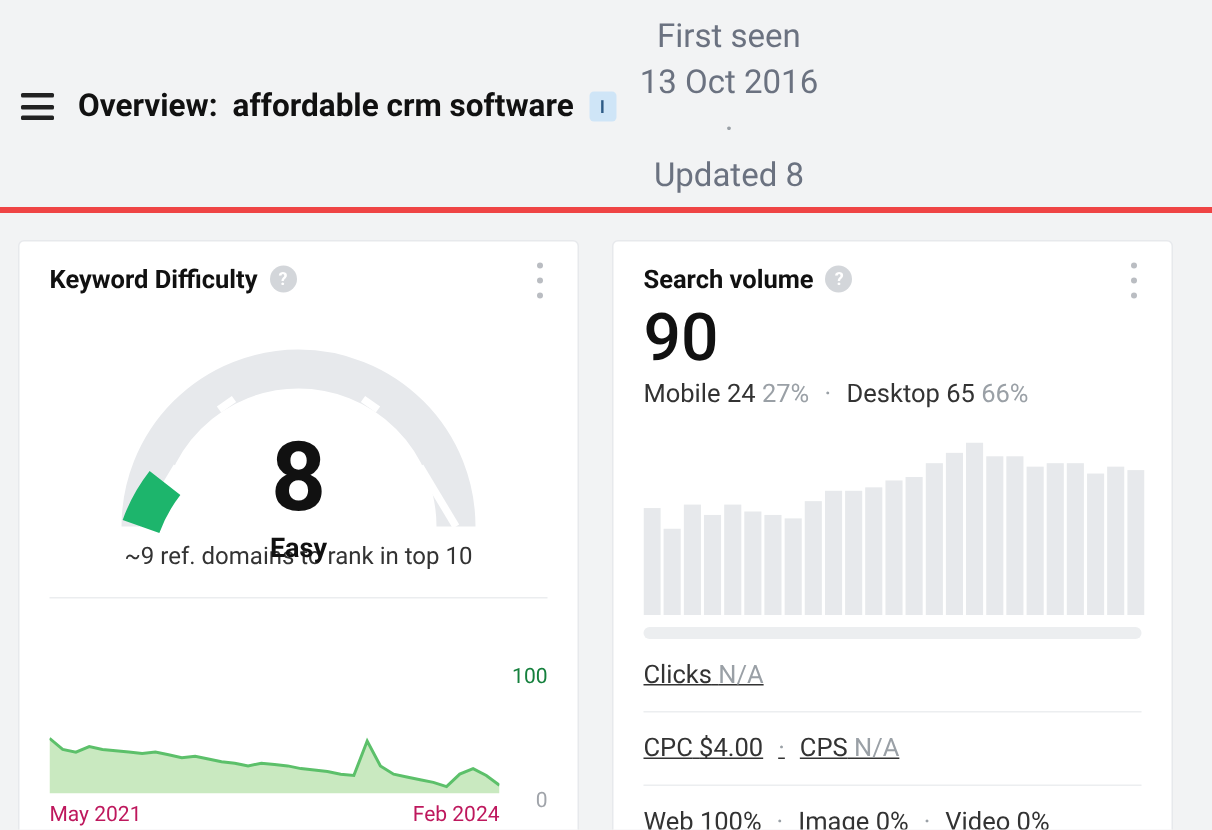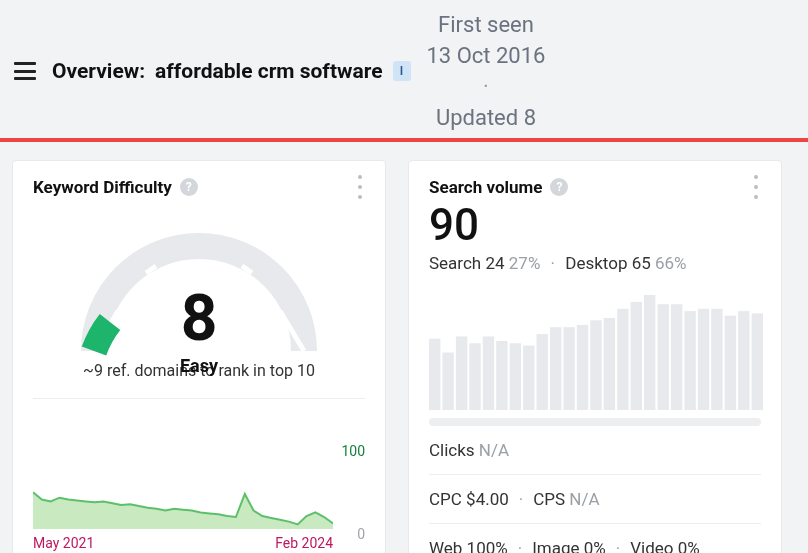--- a/index.html
+++ b/index.html
@@ -36,21 +36,21 @@
   
   .cards { display:flex; gap:22px; padding:18px 12px 12px 12px; align-items:flex-start; }
   .card {
     background:#fff; border:1px solid #e7e9ec; border-radius:4px;
     box-shadow: 0 1px 1px rgba(0,0,0,0.02);
     padding:16px 20px 18px 20px;
     width:374px;
     height:494px;
     position:relative;
   }
-  .card-title { font-size:17px; font-weight:700; color:#111; display:flex; align-items:center; gap:8px; }
+  .card-title { font-size:17px; font-weight:700; color:#111; display:flex; align-items:flex-start; gap:8px; }
   .help-icon {
     width:18px; height:18px; border-radius:50%;
     background:#d3d6da; color:#fff; font-size:12px; font-weight:700;
     display:inline-flex; align-items:center; justify-content:center;
   }
   .kebab {
     position:absolute; top:14px; right:16px; width:18px; height:24px;
     display:flex; flex-direction:column; justify-content:space-between; align-items:center;
     cursor:pointer;
   }
@@ -76,21 +76,21 @@
   .sv-sub { font-size:17px; color:#333; margin-top:4px; }
   .sv-sub .muted { color:#9aa0a6; }
   .sv-dot { color:#9aa0a6; margin:0 6px; }
 
   .sv-bars { margin-top:22px; height:115px; }
   .sv-scroll-track { height:8px; background:#eceef0; border-radius:4px; margin-top:8px; }
 
   .sv-row { font-size:17px; color:#333; padding:14px 0; border-bottom:1px solid #eceef0; display:flex; flex-wrap:wrap; gap:6px 0; }
   .sv-row.last { border-bottom:none; }
   .sv-row .muted { color:#9aa0a6; }
-  .sv-row .pair { display:inline-flex; align-items:center; }
+  .sv-row .pair { display:inline-flex; align-items:center;text-decoration:underline; }
   .sv-row .sep::before { content:"·"; color:#9aa0a6; margin:0 10px; }
 
 </style>
 </head>
 <body>
 
 <div class="header">
   <div class="hamburger">
     <span></span>
       <span></span>
@@ -164,21 +164,21 @@
         <span></span>
       </div>
     <div class="card-title">
       <span>Search volume</span>
       <span class="help-icon">?</span>
     </div>
 
     <div class="sv-big">90</div>
 
     <div class="sv-sub">
-      <span>Search</span>
+      <span>Mobile</span>
       <span>24</span>
       <span class="muted">27%</span>
       <span class="sv-dot">·</span>
       <span>Desktop</span>
       <span>65</span>
       <span class="muted">66%</span>
     </div>
 
     <div class="sv-bars">
       <svg id="sv-bars-svg" width="334" height="115" viewBox="0 0 334 115" preserveAspectRatio="none">

